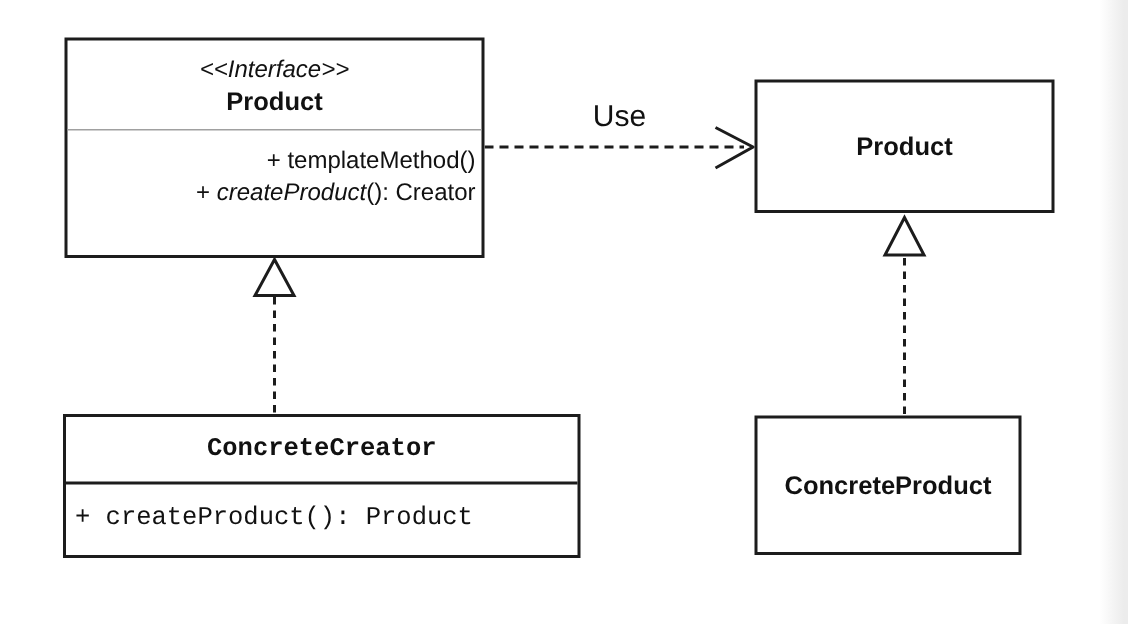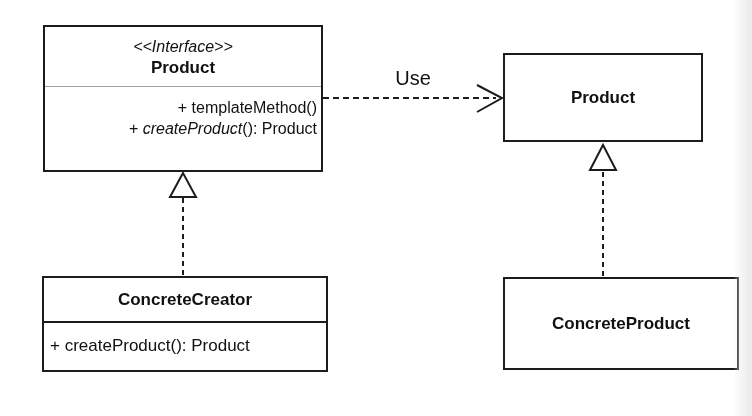--- a/index.html
+++ b/index.html
@@ -50,35 +50,35 @@
   
   .product { left: 503px; top: 53px; width: 200px; height: 89px; }
   .single-compartment {
     width: 100%; height: 100%;
     display: flex; flex-direction: column; justify-content: center; align-items: center;
     line-height: 21px;
   }
   .stereotype-guillemet { font-size: 16px; }
 
   
-  .concrete-creator { left: 42px; top: 276px; width: 286px; height: 96px; }
+  .concrete-creator { left: 42px; top: 276px; width: 345px; height: 96px; font-family: Liberation Mono, monospace; }
   .concrete-creator .title {
     height: 45px;
     display: flex; justify-content: center; align-items: center;
     border-bottom: 2px solid #1c1c1c;
   }
   .concrete-creator .methods {
     height: 45px;
     display: flex; align-items: center;
     padding-left: 6px;
     font-size: 17px;
   }
 
   
-  .concrete-product { left: 503px; top: 277px; width: 236px; height: 93px; }
+  .concrete-product { left: 503px; top: 277px; width: 178px; height: 93px; }
 
   .connector-layer {
     position: absolute;
     left: 0; top: 0;
     width: 752px; height: 416px;
     pointer-events: none;
   }
 
   .use-label {
     position: absolute;
@@ -113,21 +113,21 @@
 
   <div class="use-label">Use</div>
 
   <div class="class-box creator">
     <div class="title">
       <div class="stereotype-ascii">&lt;&lt;Interface&gt;&gt;</div>
       <div class="class-name">Product</div>
     </div>
     <div class="methods">
       <div class="method-line">+ templateMethod()</div>
-      <div class="method-line"><span>+ </span><span class="abstract-method">createProduct</span><span>(): Product</span></div>
+      <div class="method-line"><span>+ </span><span class="abstract-method">createProduct</span><span>(): Creator</span></div>
     </div>
   </div>
 
   <div class="class-box product">
     <div class="single-compartment">
       <div class="class-name">Product</div>
     </div>
   </div>
 
   <div class="class-box concrete-creator">

